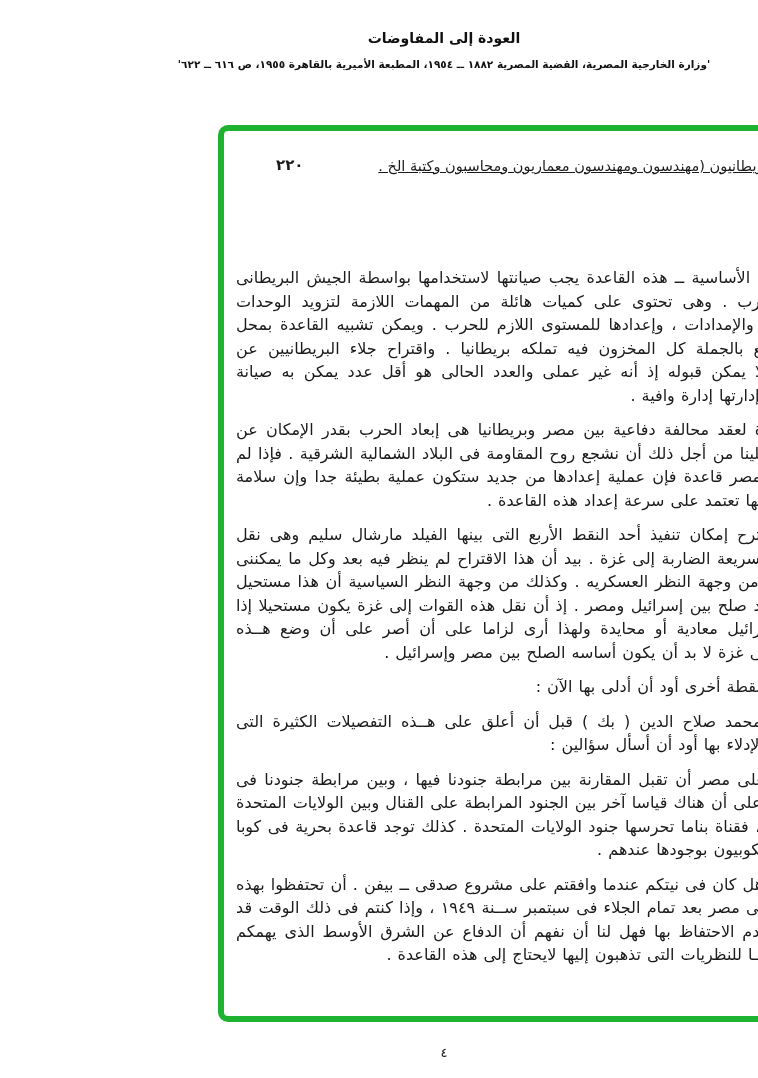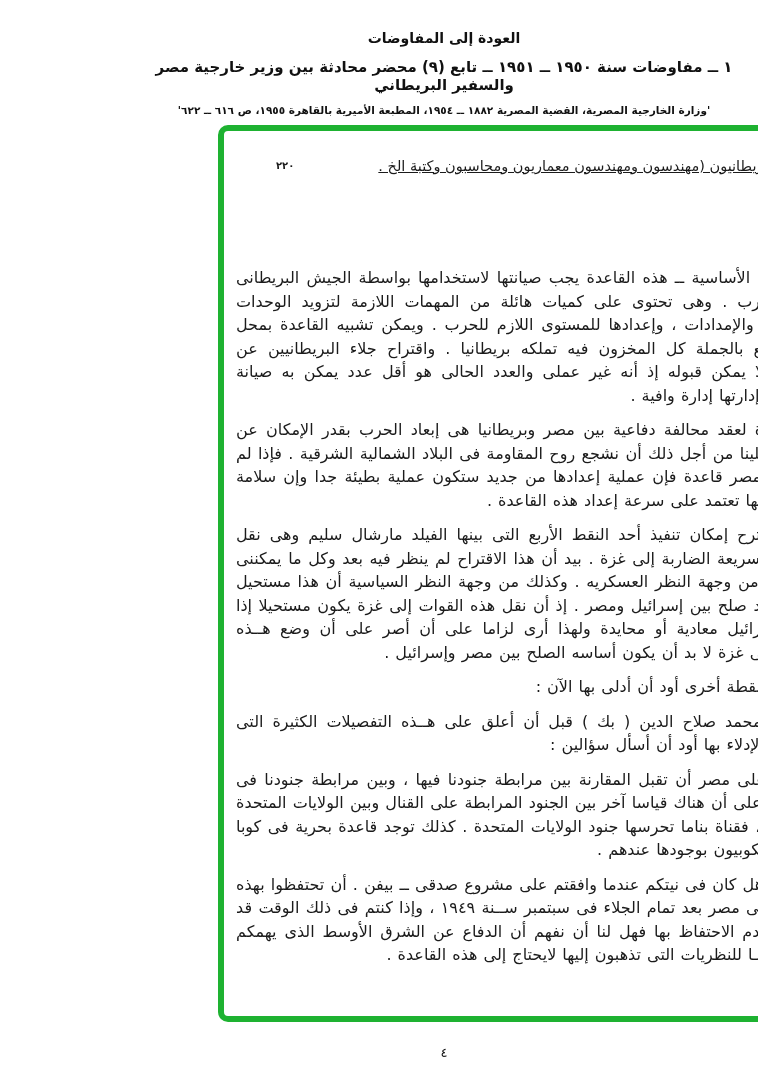--- a/index.html
+++ b/index.html
@@ -47,21 +47,21 @@
     justify-content:space-between;
     align-items:flex-end;
     direction:rtl;
     font-size:14.5px;
     line-height:33px;
     color:#1b1b1b;
   }
   .t-label{white-space:nowrap;overflow:hidden;text-decoration:underline;}
   .t-value{
     font-weight:bold;
-    font-size:10px;
+    font-size:15px;
     letter-spacing:1px;
     padding:0 2px 1px;
     margin-right:8px;
     white-space:nowrap;
   }
   .u1{border-bottom:1.5px solid #222;text-align:center;}
   .u2{border-bottom:4px double #222;}
 
   
   .body-text p{
@@ -83,21 +83,20 @@
     color:#111;
   }
 </style>
 </head>
 <body>
 
 <div class="page">
 
   <div class="header">
     <div class="title">العودة إلى المفاوضات</div>
-    <div class="subtitle">١ ــ مفاوضات سنة ١٩٥٠ ــ ١٩٥١ ــ تابع (٩) محضر محادثة بين وزير خارجية مصر والسفير البريطاني</div>
     <div class="source">'وزارة الخارجية المصرية، القضية المصرية ١٨٨٢ ــ ١٩٥٤، المطبعة الأميرية بالقاهرة ١٩٥٥، ص ٦١٦ ــ ٦٢٢'</div>
   </div>
 
   <div class="scan-box">
 
     <div class="totals">
       <div class="t-row">
         <span class="t-label">مدنيون وبريطانيون (مهندسون ومهندسون معماريون ومحاسبون وكتبة الخ .</span>
         <span class="t-value">٢٢٠</span>
       </div>

